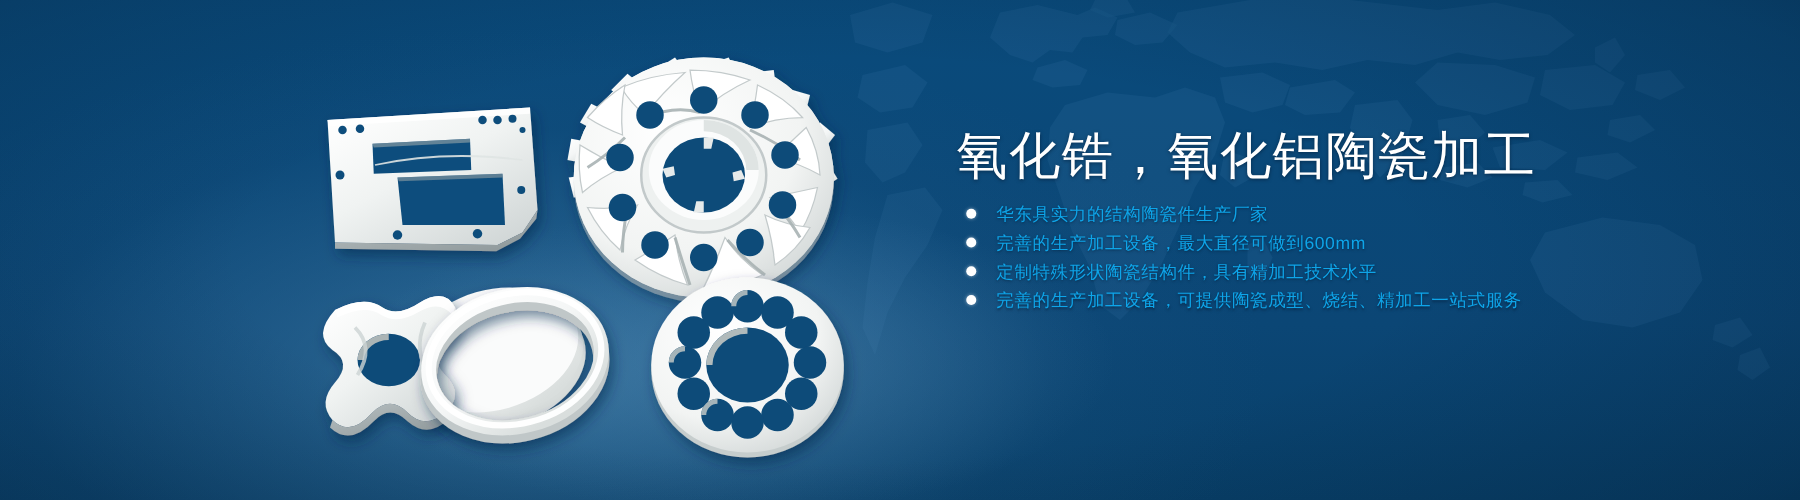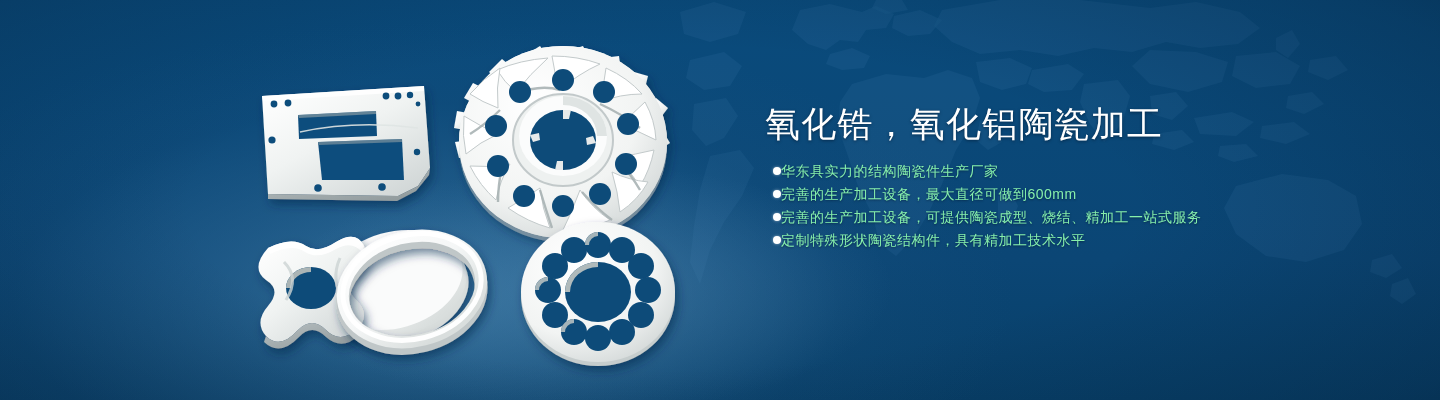--- a/index.html
+++ b/index.html
@@ -24,28 +24,28 @@
        rgba(96,152,192,.34) 0%, rgba(96,152,192,0) 70%);}
   .bg-vig{position:absolute;inset:0;
     background:radial-gradient(ellipse 78% 96% at 46% 52%,
        rgba(0,0,0,0) 42%, rgba(3,28,52,.30) 82%, rgba(2,22,42,.48) 100%);}
   .bg-map{position:absolute;right:0;top:0;width:760px;height:330px;opacity:.40;}
   .bg-map svg{width:100%;height:100%;display:block;}
 
   
   .copy{position:absolute;left:765px;top:104px;width:620px;}
   .headline{
-    color:#ffffff;font-size:35px;line-height:40px;letter-spacing:1.2px;
+    color:#ffffff;font-size:41px;line-height:40px;letter-spacing:1.2px;
     font-weight:400;white-space:nowrap;
     text-shadow:0 1px 3px rgba(0,18,38,.55);
   }
   .bullets{margin:20px 0 0 8px;padding:0;list-style:none;}
   .bullets li{
-    position:relative;padding-left:8px;margin-bottom:8px;
-    color:#86efac;font-size:14px;line-height:15px;letter-spacing:.5px;
+    position:relative;padding-left:24px;margin-bottom:8px;
+    color:#0ea5e9;font-size:14px;line-height:15px;letter-spacing:.5px;
     white-space:nowrap;text-shadow:0 1px 2px rgba(0,16,34,.5);
   }
   .bullets li .dot{
     position:absolute;left:0;top:3px;width:8px;height:8px;border-radius:50%;
     background:#ffffff;box-shadow:0 0 3px rgba(255,255,255,.5);
   }
 
   
   .products{position:absolute;left:0;top:0;width:740px;height:400px;}
   .products svg{width:100%;height:100%;display:block;}
@@ -307,22 +307,22 @@
       <li>
         <span class="dot"></span>
         <span>华东具实力的结构陶瓷件生产厂家</span>
       </li>
       <li>
         <span class="dot"></span>
         <span>完善的生产加工设备，最大直径可做到600mm</span>
       </li>
       <li>
         <span class="dot"></span>
-        <span>完善的生产加工设备，可提供陶瓷成型、烧结、精加工一站式服务</span>
+        <span>定制特殊形状陶瓷结构件，具有精加工技术水平</span>
       </li>
       <li>
         <span class="dot"></span>
-        <span>定制特殊形状陶瓷结构件，具有精加工技术水平</span>
+        <span>完善的生产加工设备，可提供陶瓷成型、烧结、精加工一站式服务</span>
       </li>
     </ul>
   </div>
 
 </div>
 
 </body></html>

